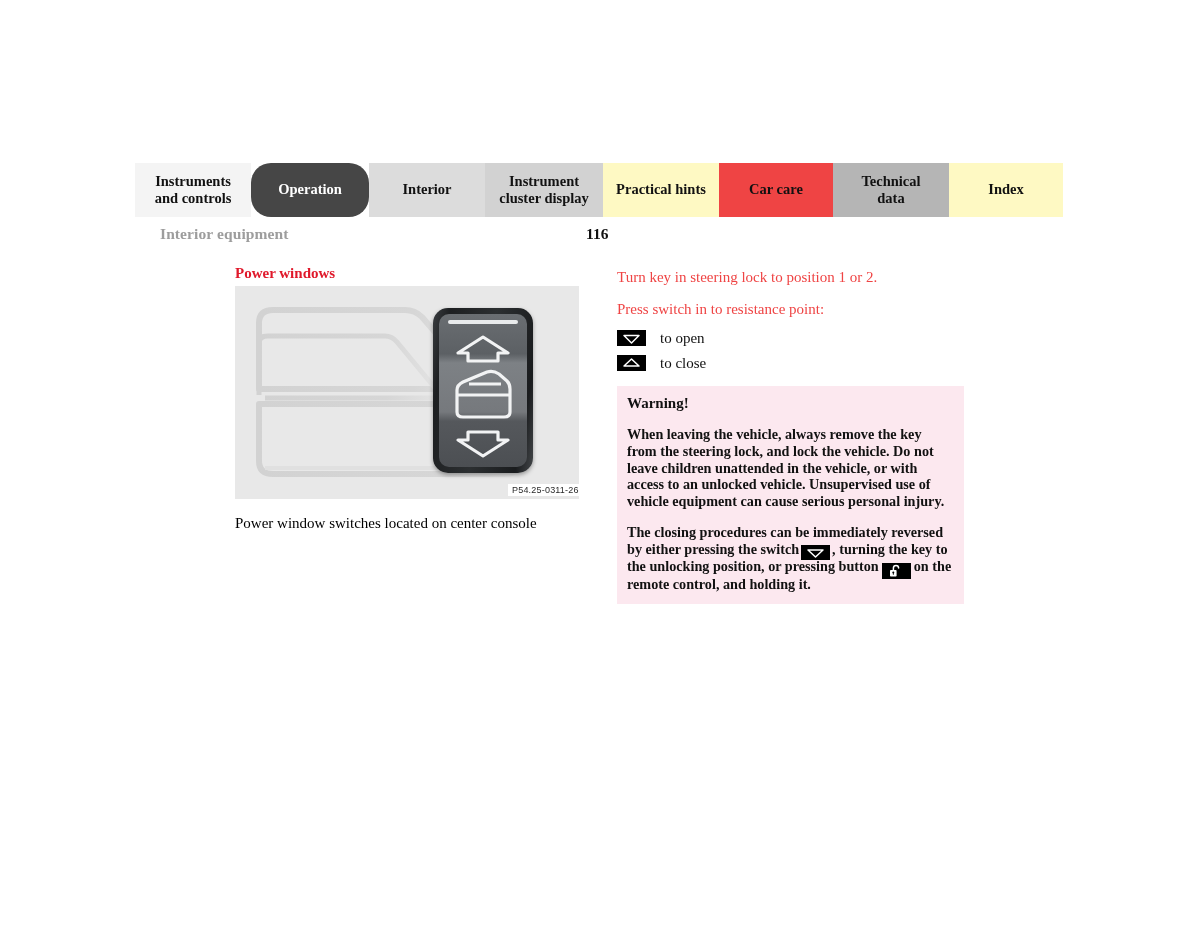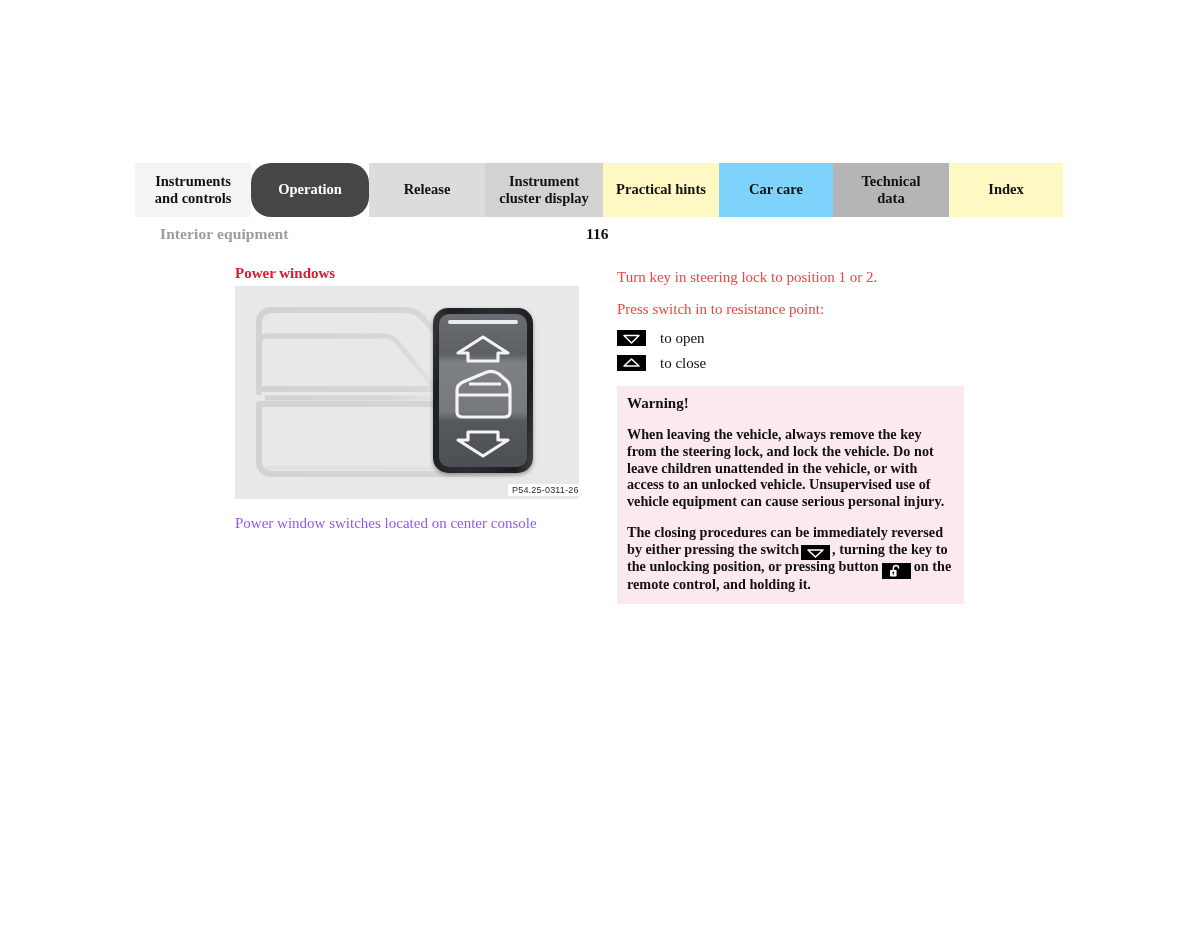--- a/index.html
+++ b/index.html
@@ -147,21 +147,21 @@
     letter-spacing: .2px;
     padding: 1px 3px 1px 4px;
   }
 
   #figcaption {
     position: absolute;
     left: 235px;
     top: 515px;
     width: 360px;
     font-size: 15px;
-    color: #8b5cf6;
+    color: #000000;
   }
 
   
   #right-col {
     position: absolute;
     left: 617px;
     top: 254px;
     width: 348px;
   }
   .body-line {
@@ -219,25 +219,25 @@
 </style>
 </head>
 <body>
 
 <div id="page">
 
   <nav id="tabbar">
       <div class="tab" style="background: rgb(244, 244, 244); width: 116px; flex: 0 0 116px;">Instruments
 and controls</div>
       <div class="tab active" style="background: rgb(70, 70, 70); width: 118px; flex: 0 0 118px;">Operation</div>
-      <div class="tab" style="background: rgb(220, 220, 220); width: 116px; flex: 0 0 116px;">Release</div>
+      <div class="tab" style="background: rgb(220, 220, 220); width: 116px; flex: 0 0 116px;">Interior</div>
       <div class="tab" style="background: rgb(210, 210, 210); width: 118px; flex: 0 0 118px;">Instrument
 cluster display</div>
       <div class="tab" style="background: #fef9c3; width: 116px; flex: 0 0 116px;">Practical hints</div>
-      <div class="tab" style="background: #7dd3fc; width: 114px; flex: 0 0 114px;">Car care</div>
+      <div class="tab" style="background: #ef4444; width: 114px; flex: 0 0 114px;">Car care</div>
       <div class="tab" style="background: rgb(181, 181, 181); width: 116px; flex: 0 0 116px;">Technical
 data</div>
       <div class="tab" style="background: #fef9c3; width: 114px; flex: 0 0 114px;">Index</div>
     </nav>
 
   <div id="runhead">Interior equipment</div>
   <div id="pagenum">116</div>
 
   <h1 id="section-title" style="color: rgb(224, 25, 43);">Power windows</h1>
 

